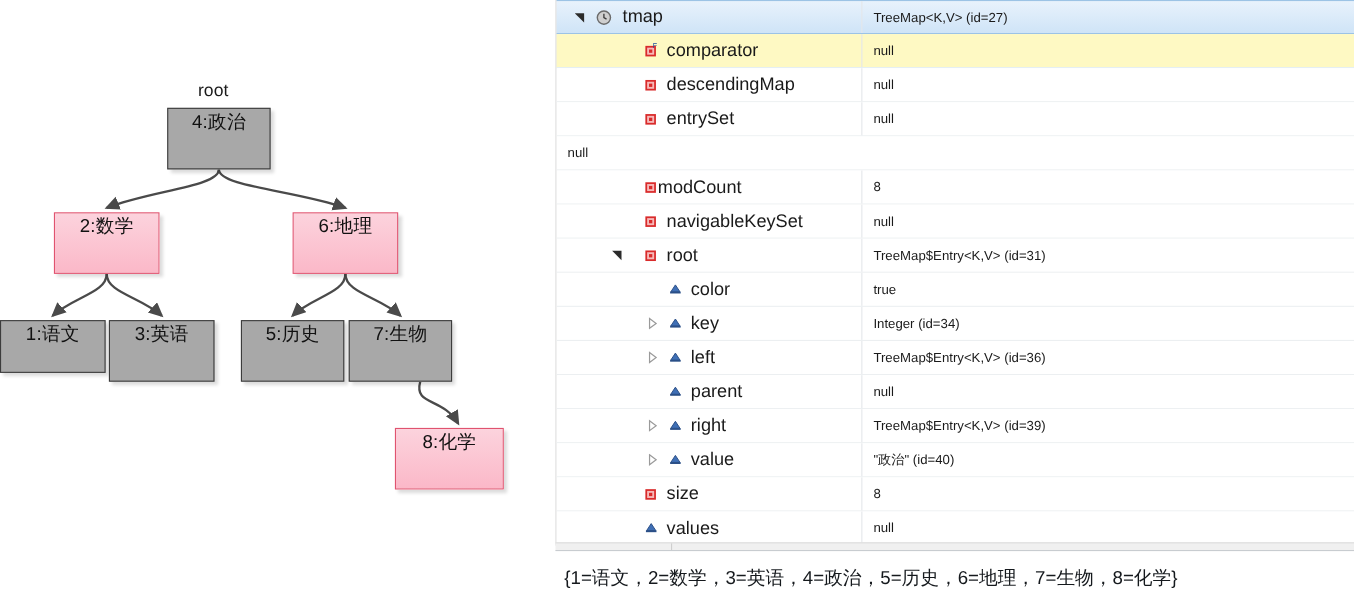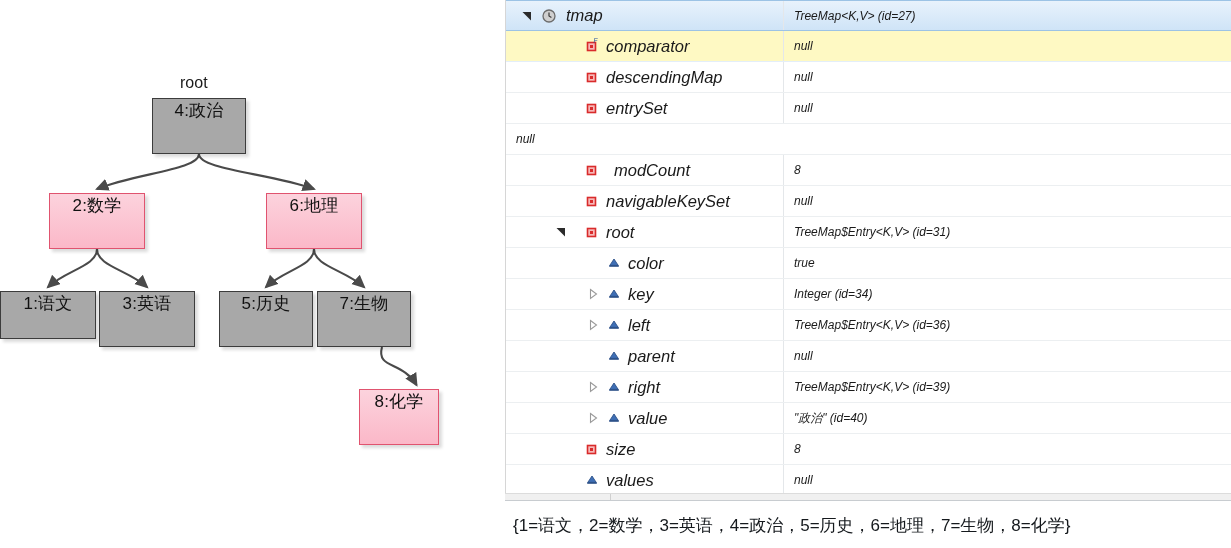--- a/index.html
+++ b/index.html
@@ -51,21 +51,20 @@
     color: #1a1a1a;
   }
 
   
   #vars-panel {
     position: absolute;
     left: 505px; top: 0;
     width: 726px; height: 548px;
     background: #ffffff;
     box-sizing: border-box;
-    font-style: italic;
   }
   #vars-table {
     position: absolute;
     left: 0; top: 0;
     width: 726px;
     border-left: 1px solid #d6d6d6;
     box-sizing: border-box;
   }
   .vrow {
     position: relative;
@@ -194,21 +193,21 @@
       </div>
       <div class="tree-node gray" style="left: 99px; top: 291px; width: 96px; height: 56px;">
         <span>3:英语</span>
       </div>
       <div class="tree-node gray" style="left: 219px; top: 291px; width: 94px; height: 56px;">
         <span>5:历史</span>
       </div>
       <div class="tree-node gray" style="left: 317px; top: 291px; width: 94px; height: 56px;">
         <span>7:生物</span>
       </div>
-      <div class="tree-node pink" style="left: 359px; top: 389px; width: 80px; height: 56px;">
+      <div class="tree-node pink" style="left: 359px; top: 389px; width: 99px; height: 56px;">
         <span>8:化学</span>
       </div>
     </div>
 </div>
 
 <div id="vars-panel">
   <div id="vars-table">
       <div class="vrow sel-strong">
         <div class="vname">
           <span class="twisty" style="left: 14px;"><svg viewBox="0 0 14 14" width="14" height="14">
@@ -255,21 +254,21 @@
       </div>
       <div class="vrow">
         <div class="vval">null</div>
       </div>
       <div class="vrow">
         <div class="vname">
           <span class="vicon" style="left: 78px;"><svg viewBox="0 0 16 16" width="16" height="16">
               <rect x="3.5" y="4.5" width="8" height="8" fill="#f6b9b9" stroke="#d92b2b" stroke-width="1.6"></rect>
               <rect x="6" y="7" width="3" height="3" fill="#d92b2b"></rect>
             </svg></span>
-          <span class="label" style="left: 108px;">modCount</span>
+          <span class="label" style="left: 92px;">modCount</span>
         </div>
         <div class="vval">8</div>
       </div>
       <div class="vrow">
         <div class="vname">
           <span class="vicon" style="left: 78px;"><svg viewBox="0 0 16 16" width="16" height="16">
               <rect x="3.5" y="4.5" width="8" height="8" fill="#f6b9b9" stroke="#d92b2b" stroke-width="1.6"></rect>
               <rect x="6" y="7" width="3" height="3" fill="#d92b2b"></rect>
             </svg></span>
           <span class="label" style="left: 100px;">navigableKeySet</span>

